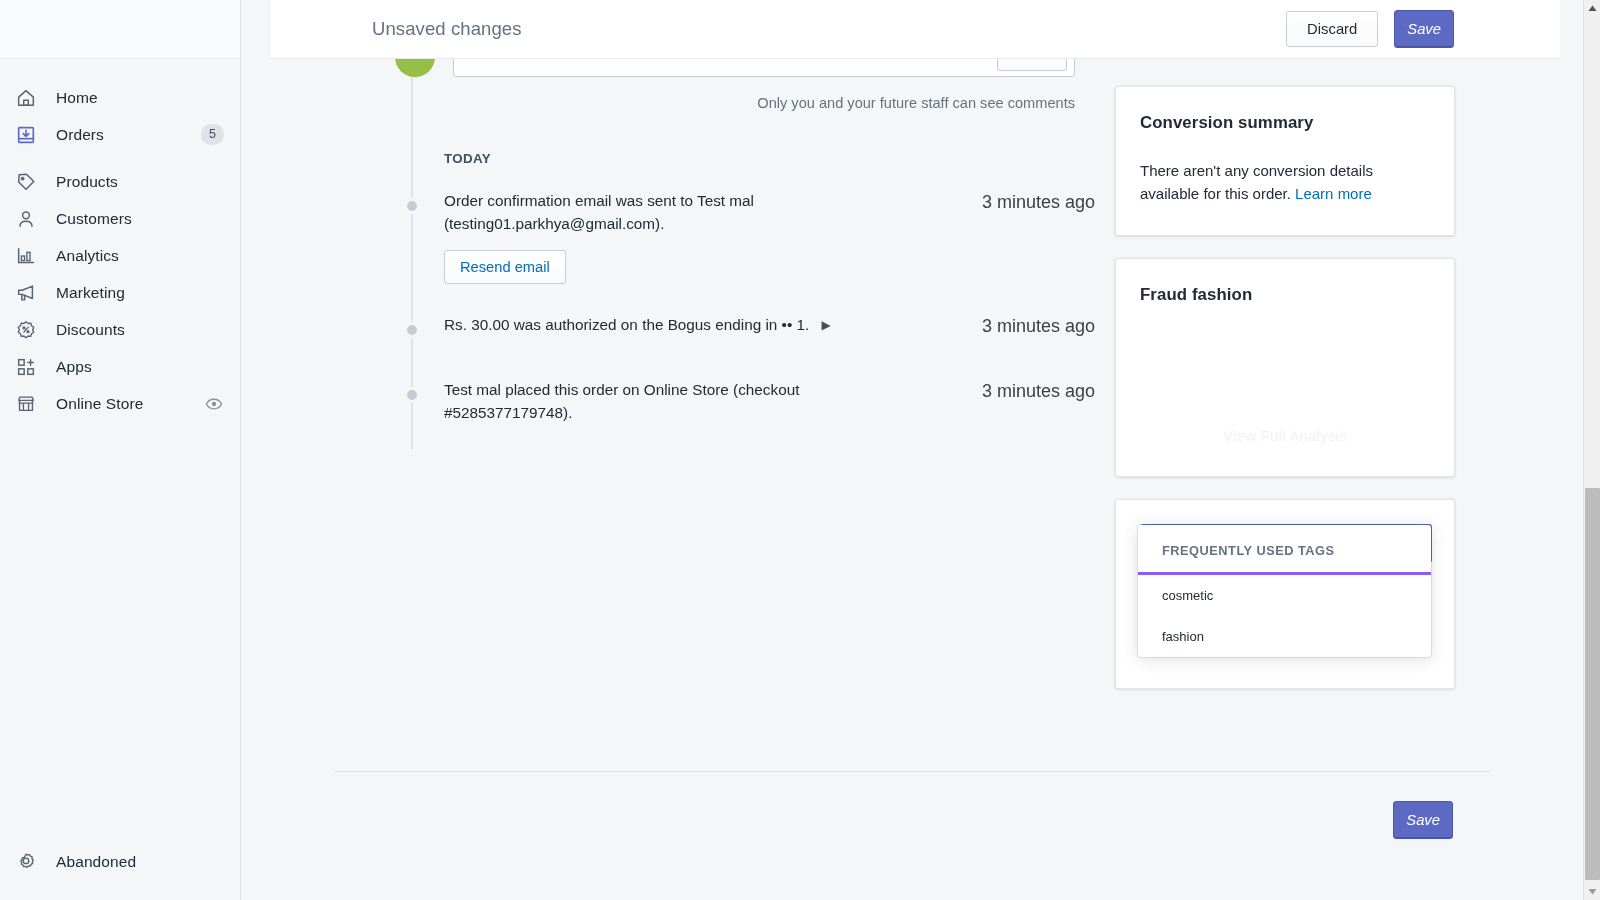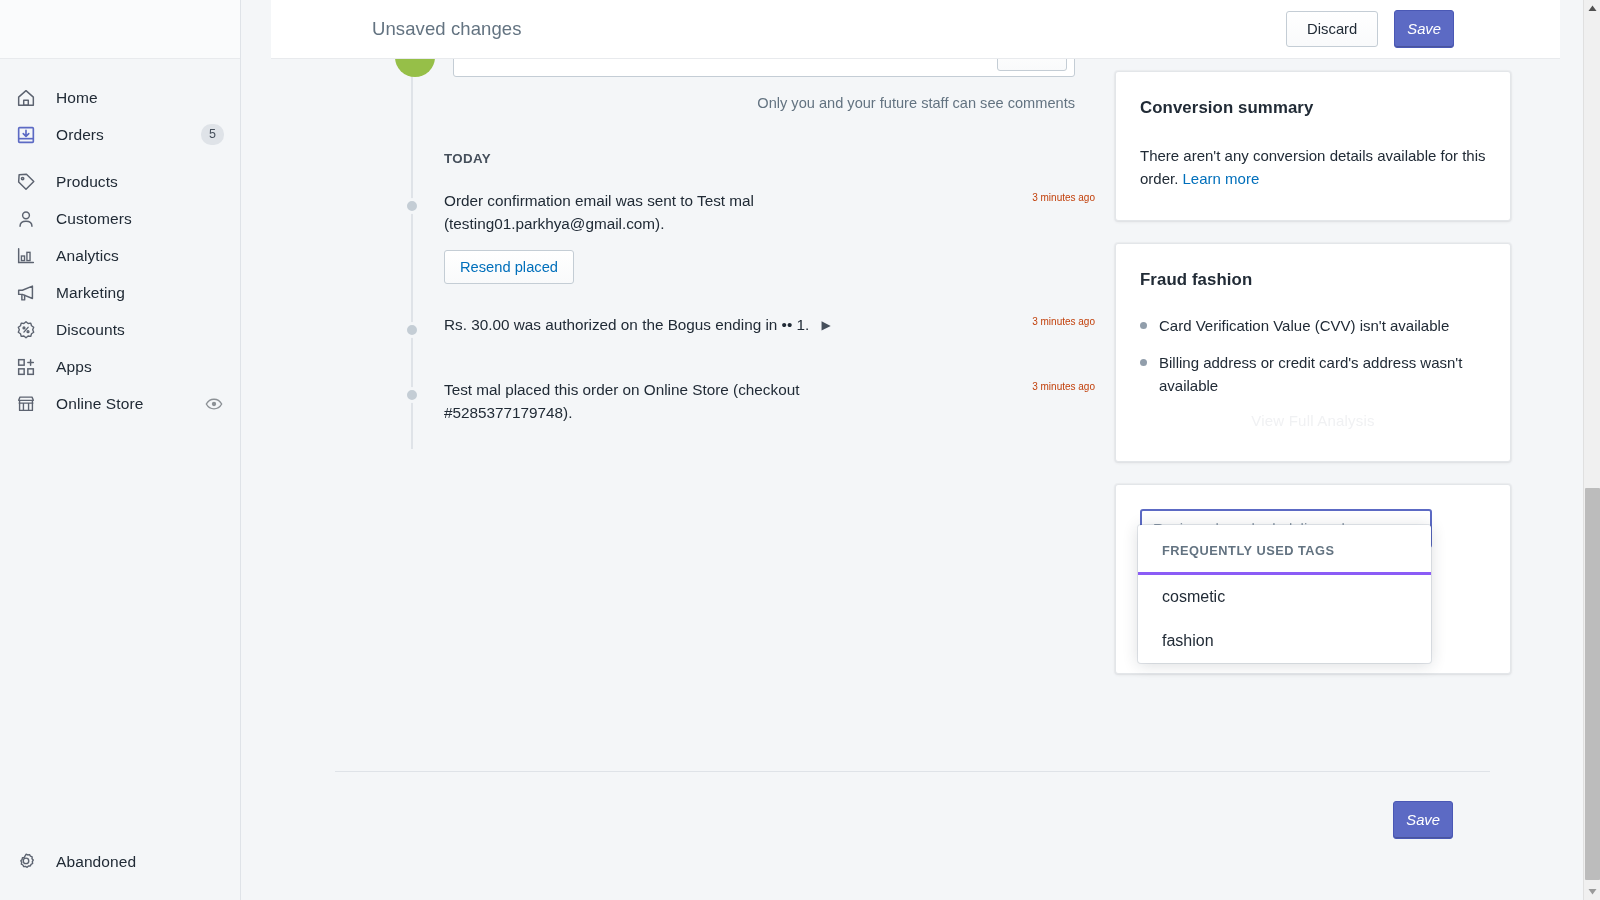--- a/index.html
+++ b/index.html
@@ -162,37 +162,37 @@
     width: 16px; height: 16px; border-radius: 50%;
     background: #c4cdd5;
     border: 3px solid #f4f6f8;
   }
   .tl-text {
     font-size: 15.3px; color: #212b36; line-height: 22.5px;
     width: 430px;
   }
   .tl-time {
     position: absolute; right: 0; top: 2px;
-    font-size: 10px; color: #c2410c;
+    font-size: 18px; color: #404040;
   }
   .tl-disclosure {
     display: inline-block; margin-left: 8px;
     color: #454f5b; font-size: 12px; vertical-align: 1px;
   }
   #resend-btn {
     margin-top: 15px; display: inline-block;
     background: linear-gradient(180deg,#ffffff,#f9fafb);
     border: 1px solid #c4cdd5; border-radius: 3px;
     padding: 8px 15px;
     font-size: 14.7px; color: #006fbb; cursor: pointer;
   }
 
   
   #rightcol {
-    position: absolute; left: 844px; top: 0; width: 396px;
+    position: absolute; left: 844px; top: 15px; width: 340px;
   }
   .card {
     background: #ffffff;
     border: 1px solid #e3e6e9;
     border-radius: 3px;
     box-shadow: 0 0 0 1px rgba(63,63,68,.03), 0 1px 3px 0 rgba(63,63,68,.1);
     position: relative;
   }
   .card-title {
     font-size: 16.8px; font-weight: 600; color: #212b36;
@@ -254,21 +254,21 @@
     z-index: 20; overflow: hidden;
   }
   #tag-dropdown-header {
     padding: 18px 24px 14px 24px;
     font-size: 12.8px; font-weight: 700; letter-spacing: .5px;
     color: #637381;
     border-bottom: 3px solid #8b5cf6;
   }
   .dropdown-option {
     padding: 13px 24px;
-    font-size: 16px; color: #212b36; cursor: pointer;
+    font-size: 13px; color: #212b36; cursor: pointer;
   }
 
   
   #footer-divider {
     position: absolute; left: 64px; top: 712px;
     width: 1155px; height: 1px; background: #dfe3e8;
   }
   #footer-save {
     position: absolute; right: 107px; top: 742px;
   }
@@ -445,21 +445,21 @@
     </div>
 
     <div id="comment-hint">Only you and your future staff can see comments</div>
 
     <div id="today-label">TODAY</div>
 
     <div class="tl-event" style="margin-top:24px;">
       <span class="tl-dot"></span>
       <div class="tl-text">Order confirmation email was sent to Test mal (testing01.parkhya@gmail.com).</div>
       <span class="tl-time">3 minutes ago</span>
-      <div id="resend-btn">Resend placed</div>
+      <div id="resend-btn">Resend email</div>
     </div>
 
     <div class="tl-event" style="margin-top:30px;">
       <span class="tl-dot"></span>
       <div class="tl-text" style="width:460px;">
         <span>Rs. 30.00 was authorized on the Bogus ending in •• 1.</span>
         <span class="tl-disclosure">▶</span>
       </div>
       <span class="tl-time">3 minutes ago</span>
     </div>
@@ -475,30 +475,20 @@
 
     <div class="card" id="card-conversion">
       <div class="card-title">Conversion summary</div>
       <div class="card-body-text">
         <span>There aren't any conversion details available for this order. </span><a class="link">Learn more</a>
       </div>
     </div>
 
     <div class="card" id="card-fraud">
       <div class="card-title">Fraud fashion</div>
-      <ul class="fraud-list">
-        <li class="fraud-item">
-          <span class="fraud-bullet"></span>
-          <span>Card Verification Value (CVV) isn't available</span>
-        </li>
-        <li class="fraud-item">
-          <span class="fraud-bullet"></span>
-          <span>Billing address or credit card's address wasn't available</span>
-        </li>
-      </ul>
       <div id="view-full-analysis">View Full Analysis</div>
     </div>
 
     <div class="card" id="card-tags">
       <input id="tag-input" placeholder="Reviewed, packed, delivered" style="">
       <div id="tag-chips">
         <span class="tag-chip">
           <span>food</span>
           <span class="tag-chip-x">✕</span>
         </span>

